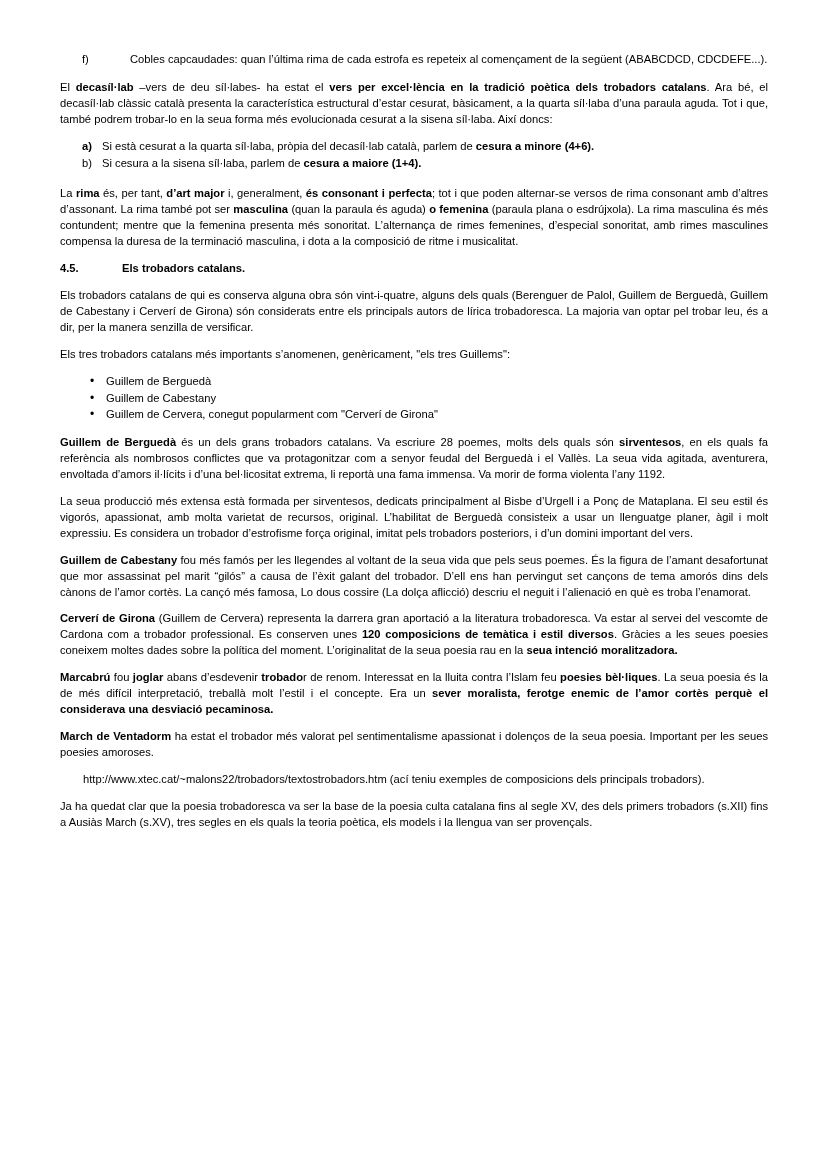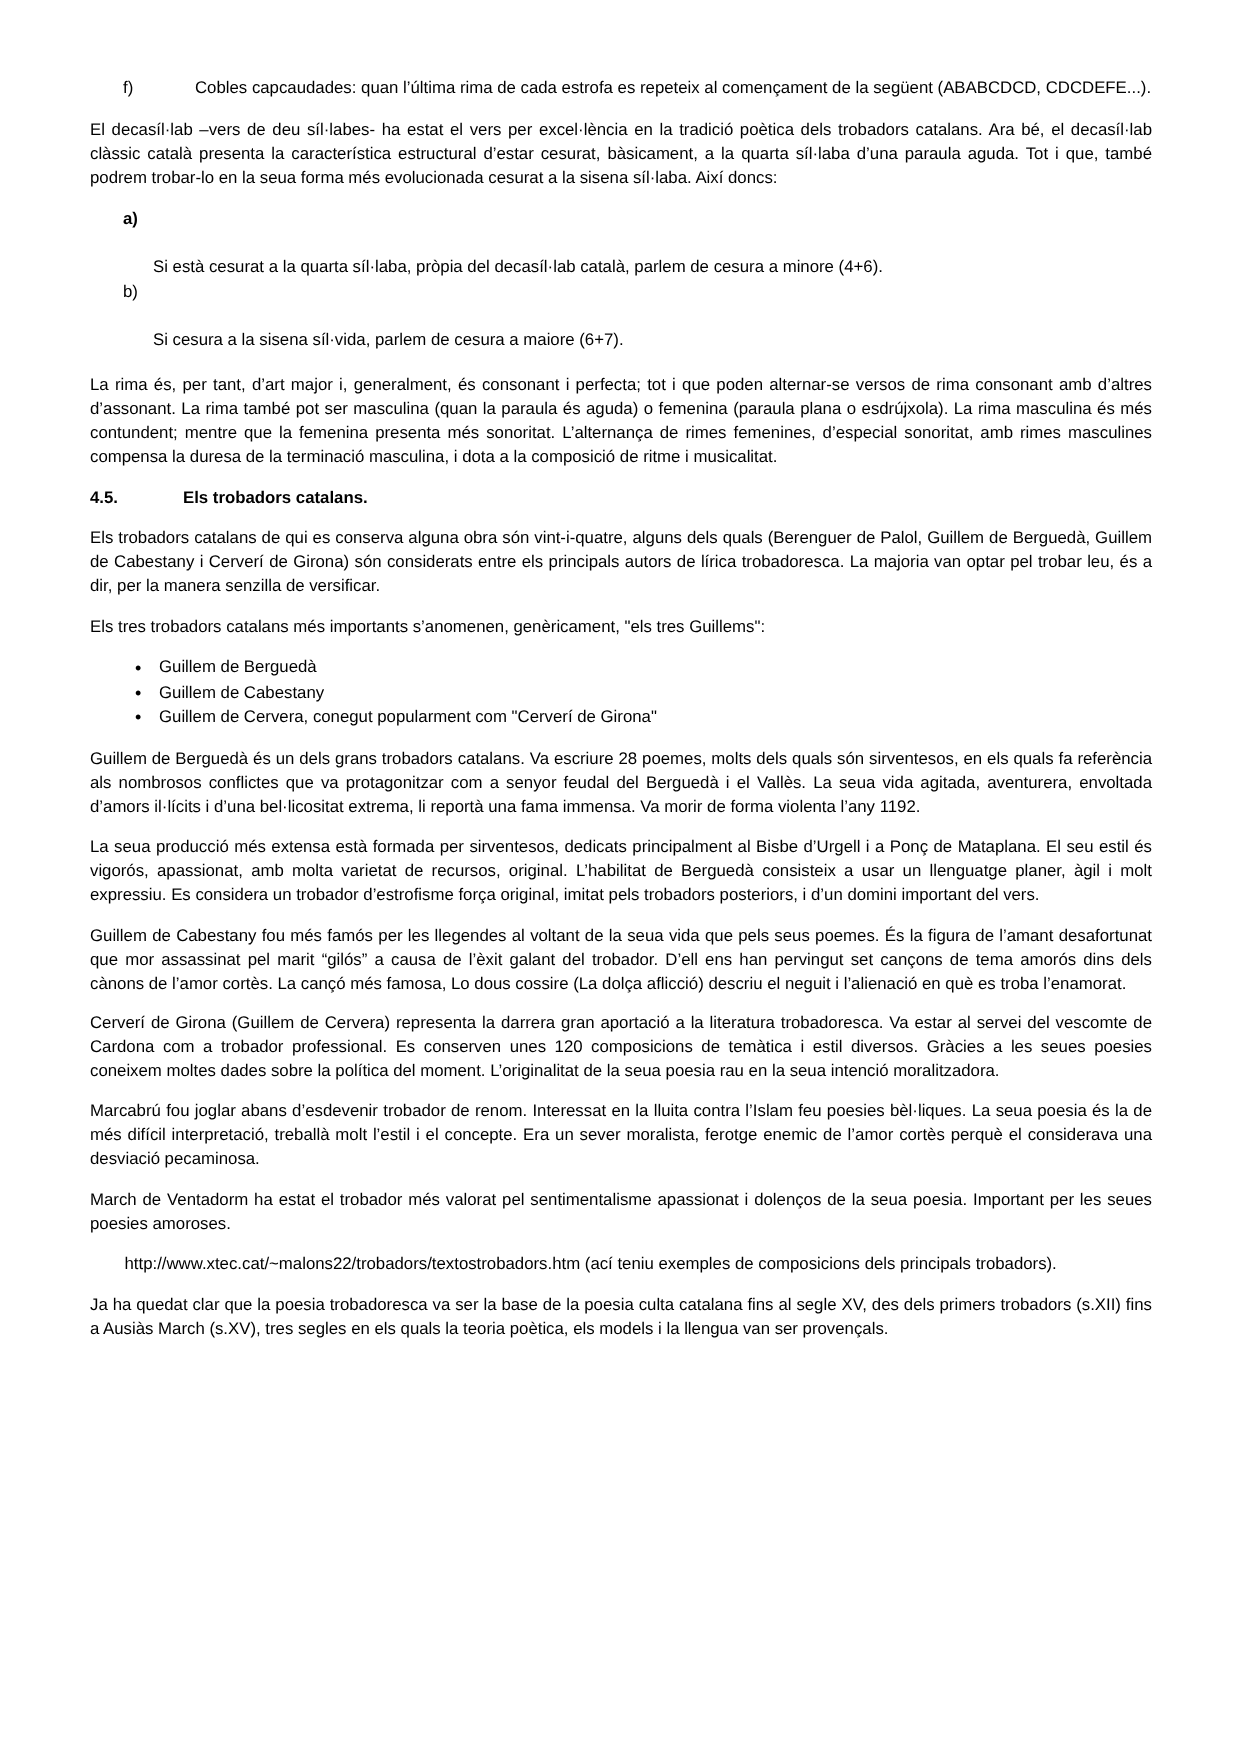--- a/index.html
+++ b/index.html
@@ -44,21 +44,20 @@
     text-align: left;
     padding-left: 22px;
     box-sizing: border-box;
   }
   .indent-list li .marker.bold {
     font-weight: bold;
   }
   .indent-list li .item-text {
     flex: 1;
     text-align: justify;
-    margin-top: 32px;
   }
   .lettered-top {
     margin: 0 0 12px 0;
     padding: 0;
     list-style: none;
   }
   .lettered-top li {
     display: flex;
     align-items: flex-start;
   }
@@ -99,21 +98,21 @@
     font-weight: bold;
     display: flex;
   }
   .heading .num {
     width: 62px;
     flex: 0 0 62px;
   }
   .heading .htext {
     flex: 1;
   }
-  b, .b { font-weight: normal; }
+  b, .b { font-weight: bold; }
   .spacer-sm { height: 4px; }
   .url-para { text-align: justify; padding-left: 23px; }
 </style>
 </head>
 <body>
 
 <div class="page">
   <div class="doc">
 
     <ul class="lettered-top">
@@ -125,21 +124,21 @@
 
     <p class="para"><span>El </span><b>decasíl·lab</b><span> –vers de deu síl·labes- ha estat el </span><b>vers per excel·lència en la tradició poètica dels trobadors catalans</b><span>. Ara bé, el decasíl·lab clàssic català presenta la característica estructural d’estar cesurat, bàsicament, a la quarta síl·laba d’una paraula aguda. Tot i que, també podrem trobar-lo en la seua forma més evolucionada cesurat a la sisena síl·laba. Així doncs:</span></p>
 
     <ul class="indent-list">
       <li>
         <span class="marker bold">a)</span>
         <span class="item-text"><span>Si està cesurat a la quarta síl·laba, pròpia del decasíl·lab català, parlem de </span><b>cesura a minore (4+6).</b></span>
       </li>
       <li>
         <span class="marker">b)</span>
-        <span class="item-text"><span>Si cesura a la sisena síl·vida, parlem de </span><b>cesura a maiore (6+7).</b></span>
+        <span class="item-text"><span>Si cesura a la sisena síl·laba, parlem de </span><b>cesura a maiore (1+4).</b></span>
       </li>
     </ul>
 
     <div class="spacer-sm"></div>
 
 
     <p class="para"><span>La </span><b>rima</b><span> és, per tant, </span><b>d’art major</b><span> i, generalment, </span><b>és consonant i perfecta</b><span>; tot i que poden alternar-se versos de rima consonant amb d’altres d’assonant. La rima també pot ser </span><b>masculina</b><span> (quan la paraula és aguda) </span><b>o femenina</b><span> (paraula plana o esdrújxola). La rima masculina és més contundent; mentre que la femenina presenta més sonoritat. L’alternança de rimes femenines, d’especial sonoritat,  amb rimes masculines compensa la duresa de la terminació masculina, i dota a la composició de ritme i musicalitat.</span></p>
 
     <div class="heading">
       <span class="num">4.5.</span>

